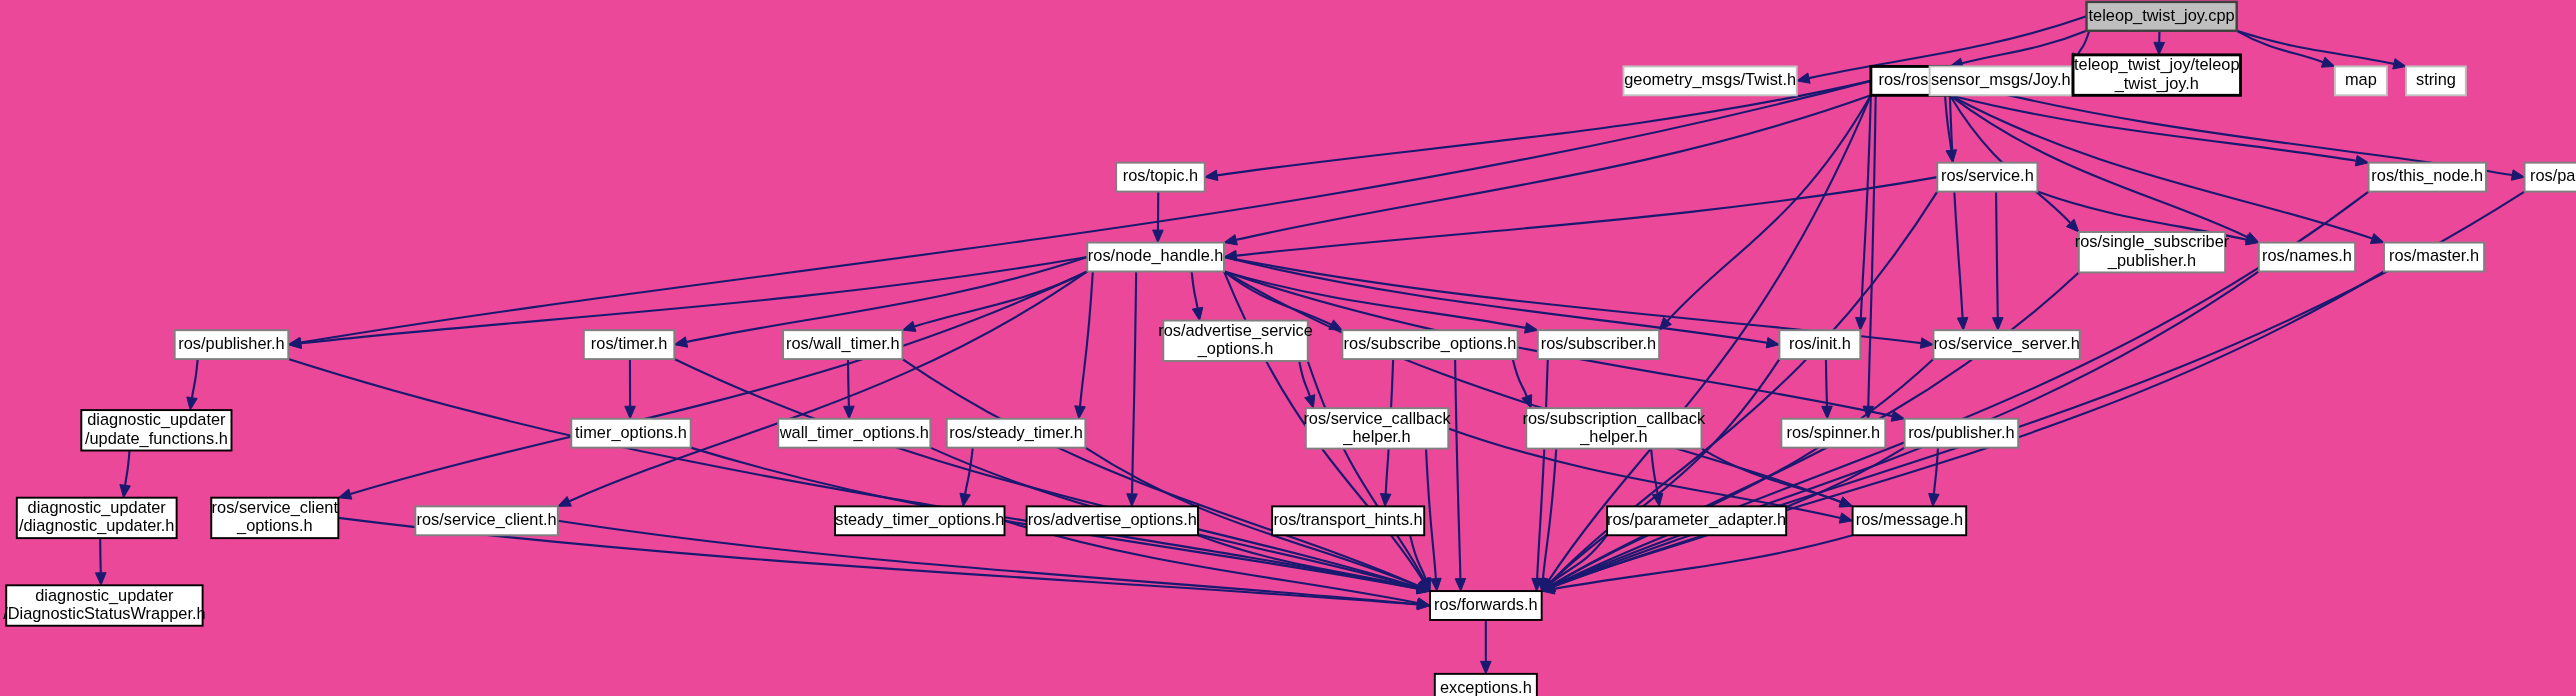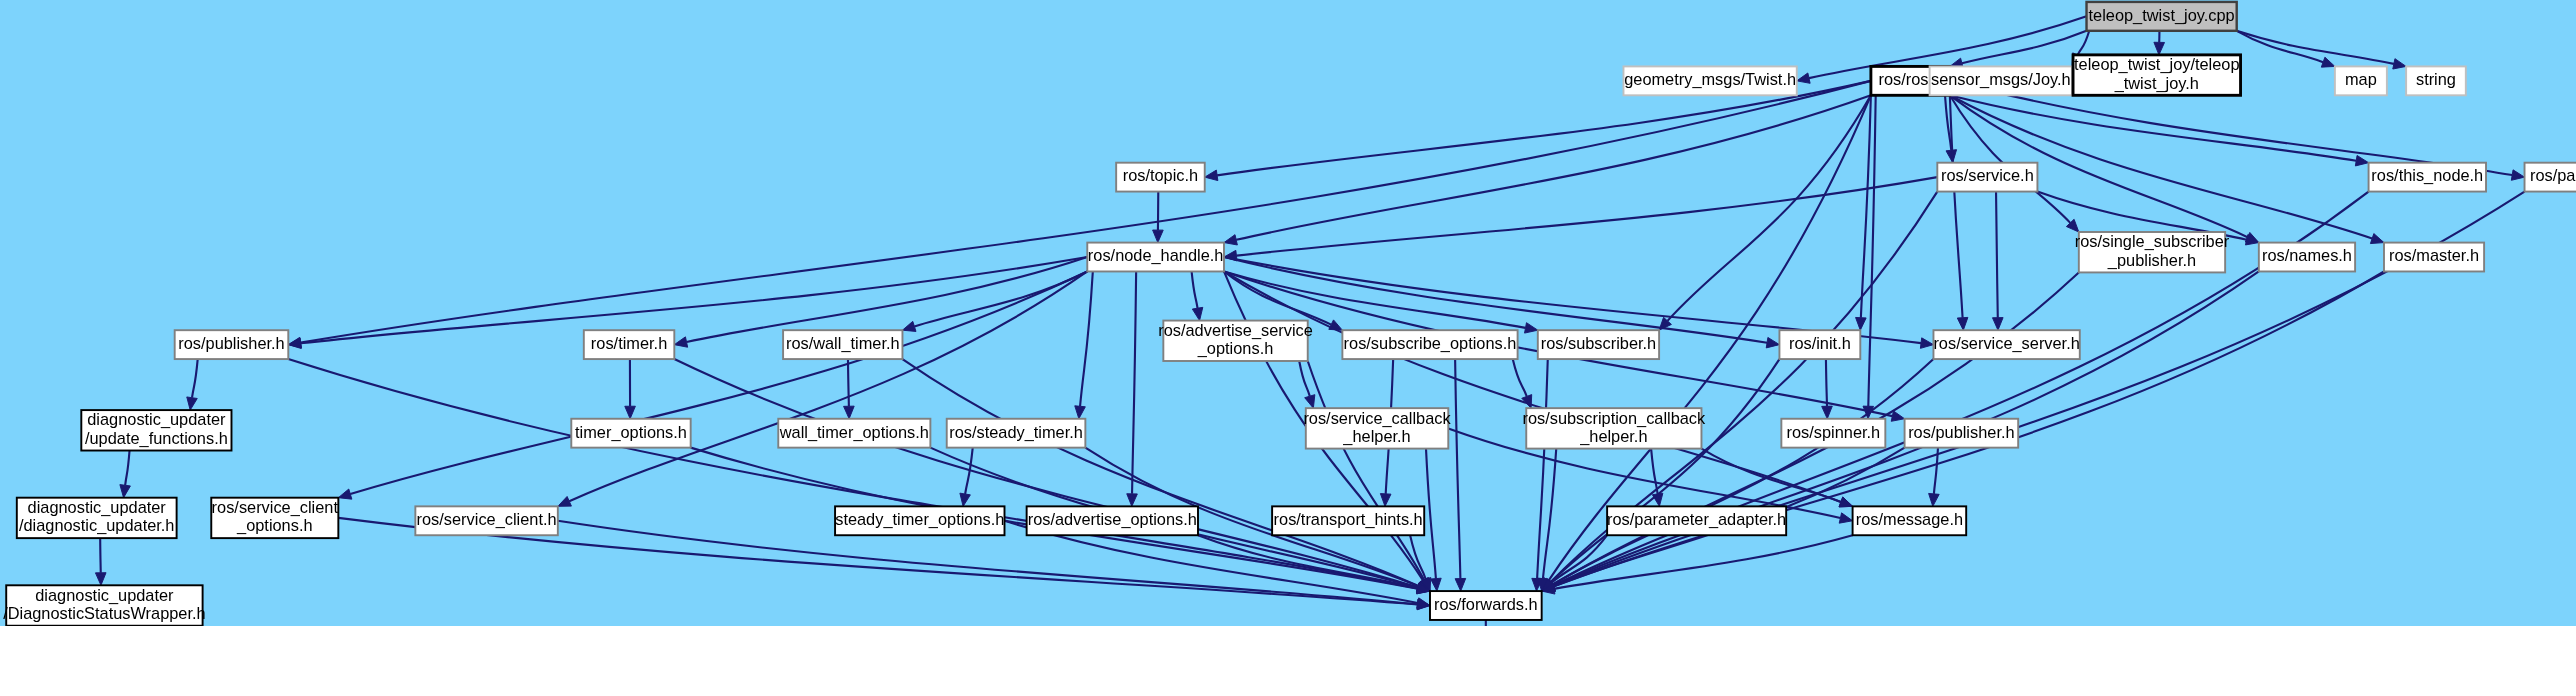--- a/index.html
+++ b/index.html
@@ -7,22 +7,22 @@
     margin: 0;
     padding: 0;
     background: #ffffff;
   }
   body {
     font-family: "Liberation Sans", sans-serif;
   }
   #graph-root {
     position: relative;
     width: 2576px;
-    height: 626px;
-    background: #7dd3fc;
+    height: 696px;
+    background: #ec4899;
     overflow: hidden;
   }
   svg#graph-svg {
     position: absolute;
     top: 0;
     left: 0;
     width: 2576px;
     height: 696px;
     display: block;
   }

